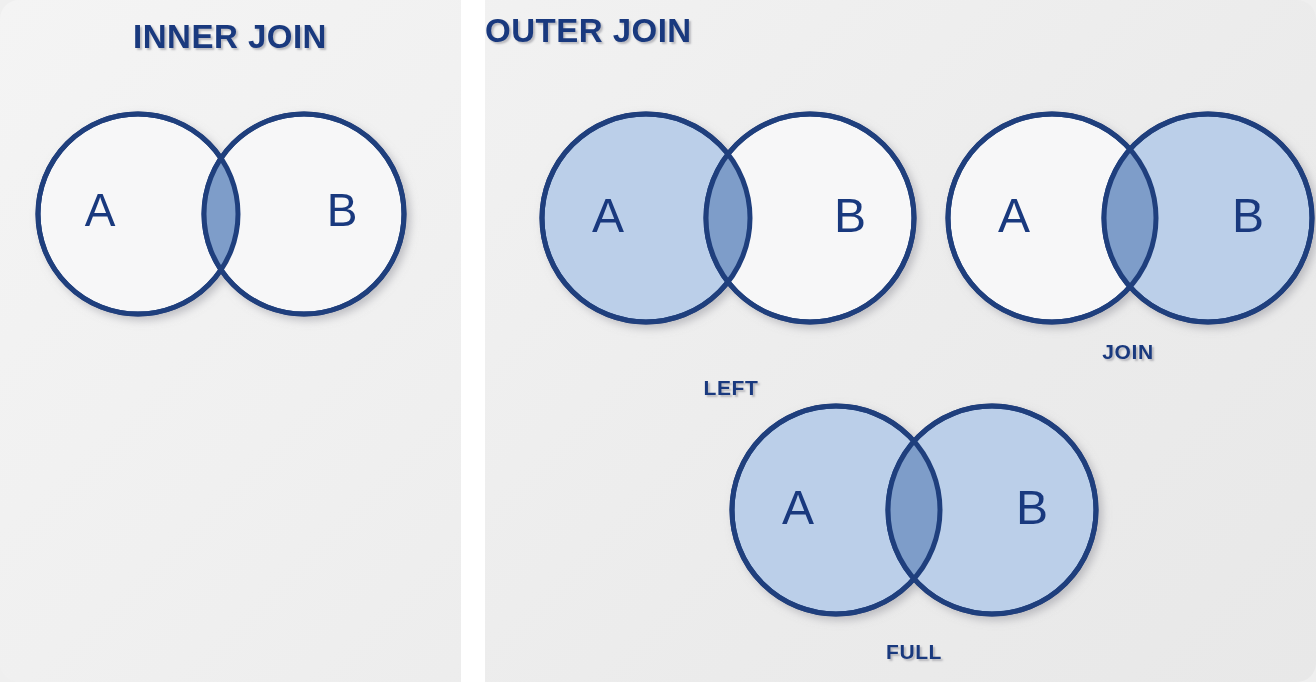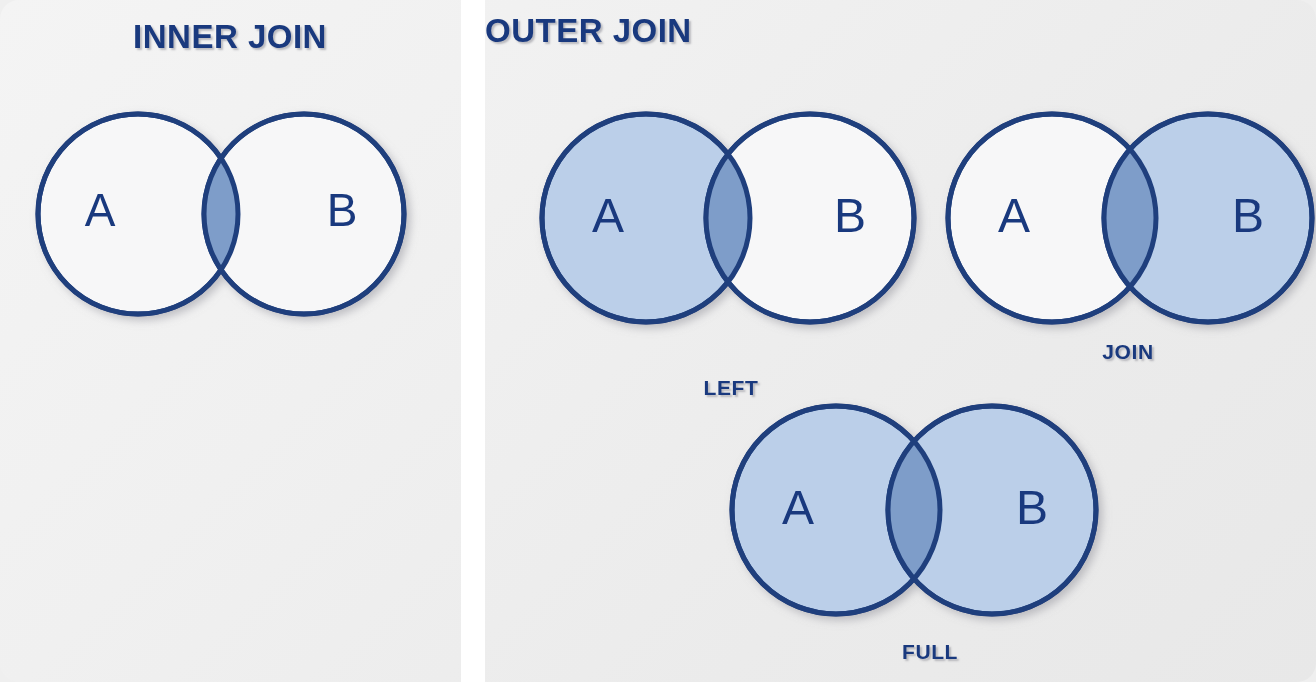--- a/index.html
+++ b/index.html
@@ -70,21 +70,21 @@
   }
 
   
   #venn-inner  { left: 32px;  top: 108px; }
   #venn-left   { left: 538px; top: 108px; }
   #venn-right  { left: 952px; top: 108px; }
   #venn-full   { left: 728px; top: 400px; }
 
   #cap-left  { left: 538px; top: 340px; width: 386px; margin-top: 36px; }
   #cap-right { left: 952px; top: 340px; width: 352px; }
-  #cap-full  { left: 744px; top: 640px; width: 372px; text-align: center; }
+  #cap-full  { left: 728px; top: 640px; width: 372px; text-align: center; }
 </style>
 </head>
 <body>
 
 <div id="stage">
 
   <div class="title" id="title-inner">INNER JOIN</div>
 
   <div class="venn" id="venn-inner">
     <svg width="396" height="212" viewBox="0 0 396 212">

